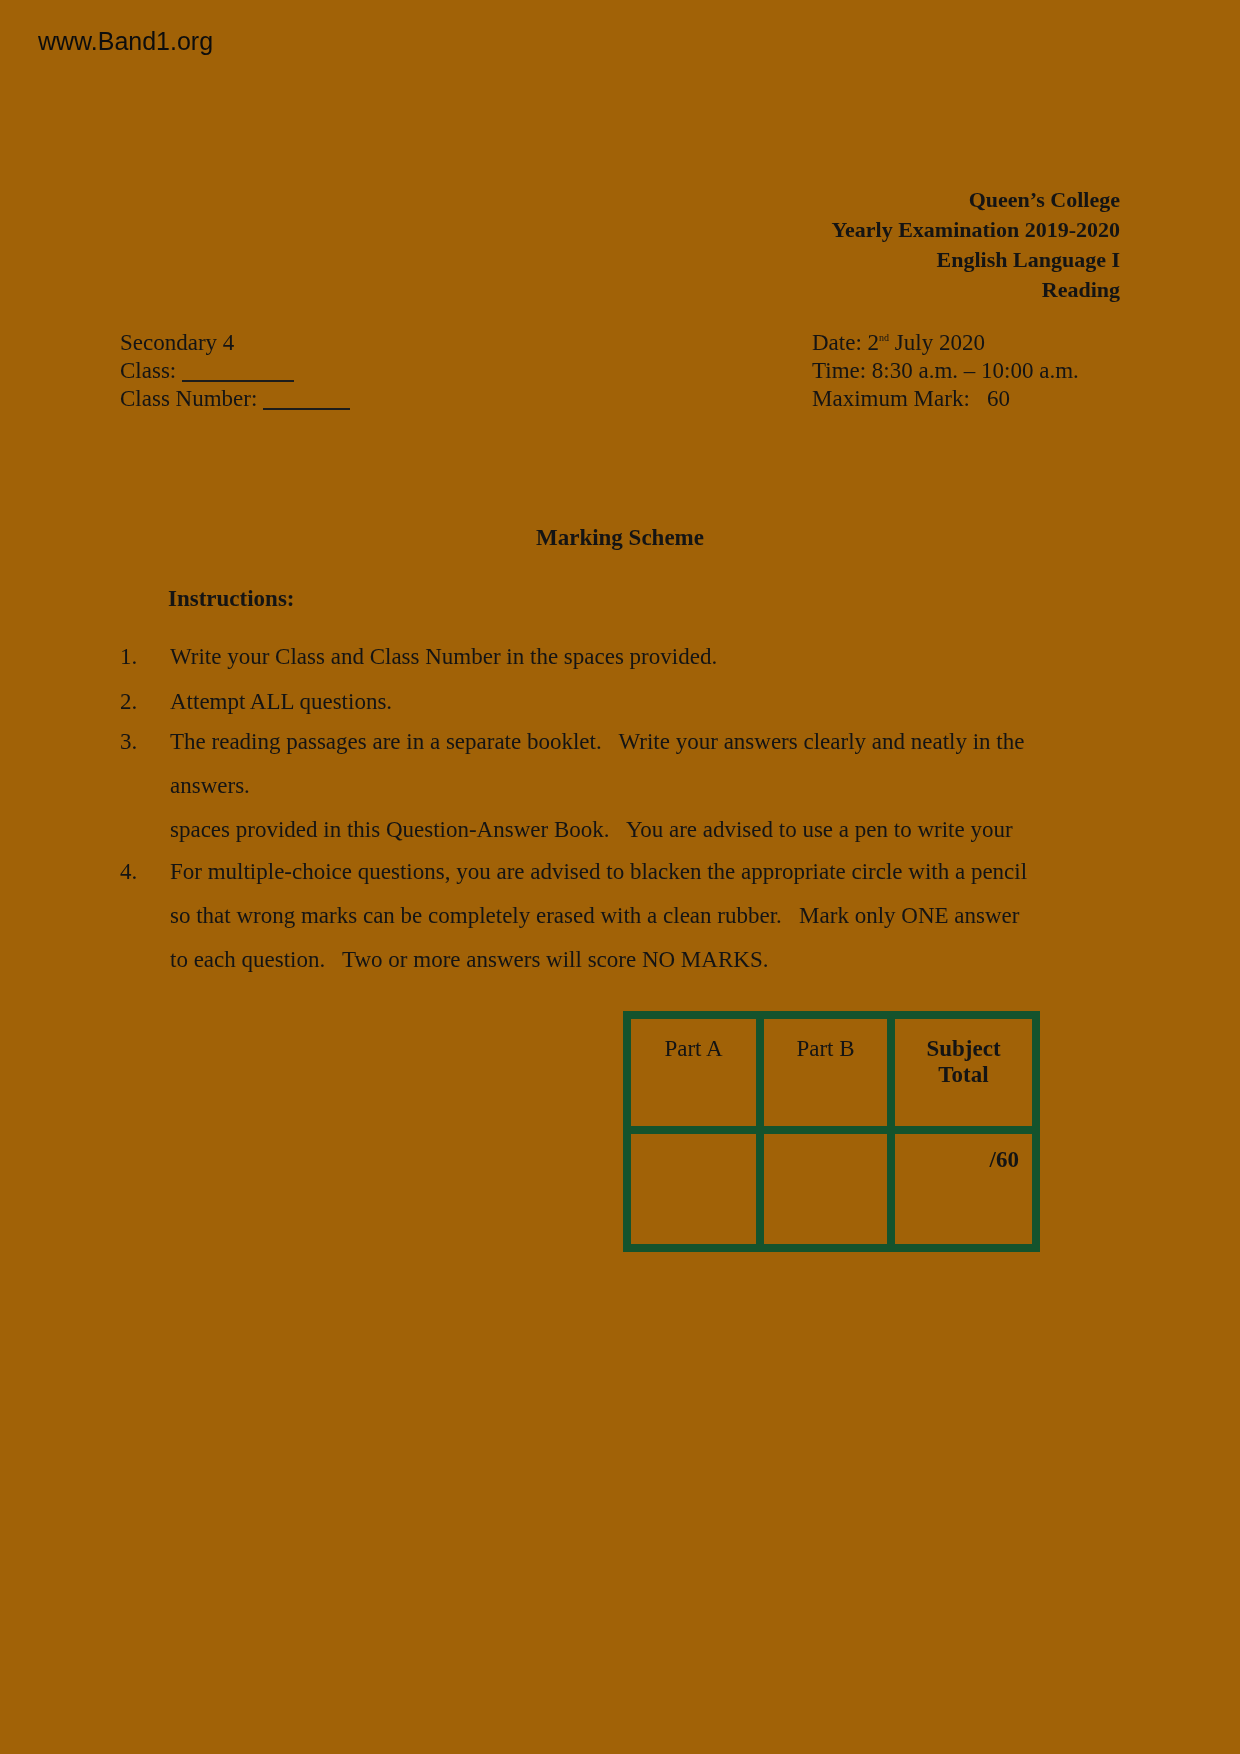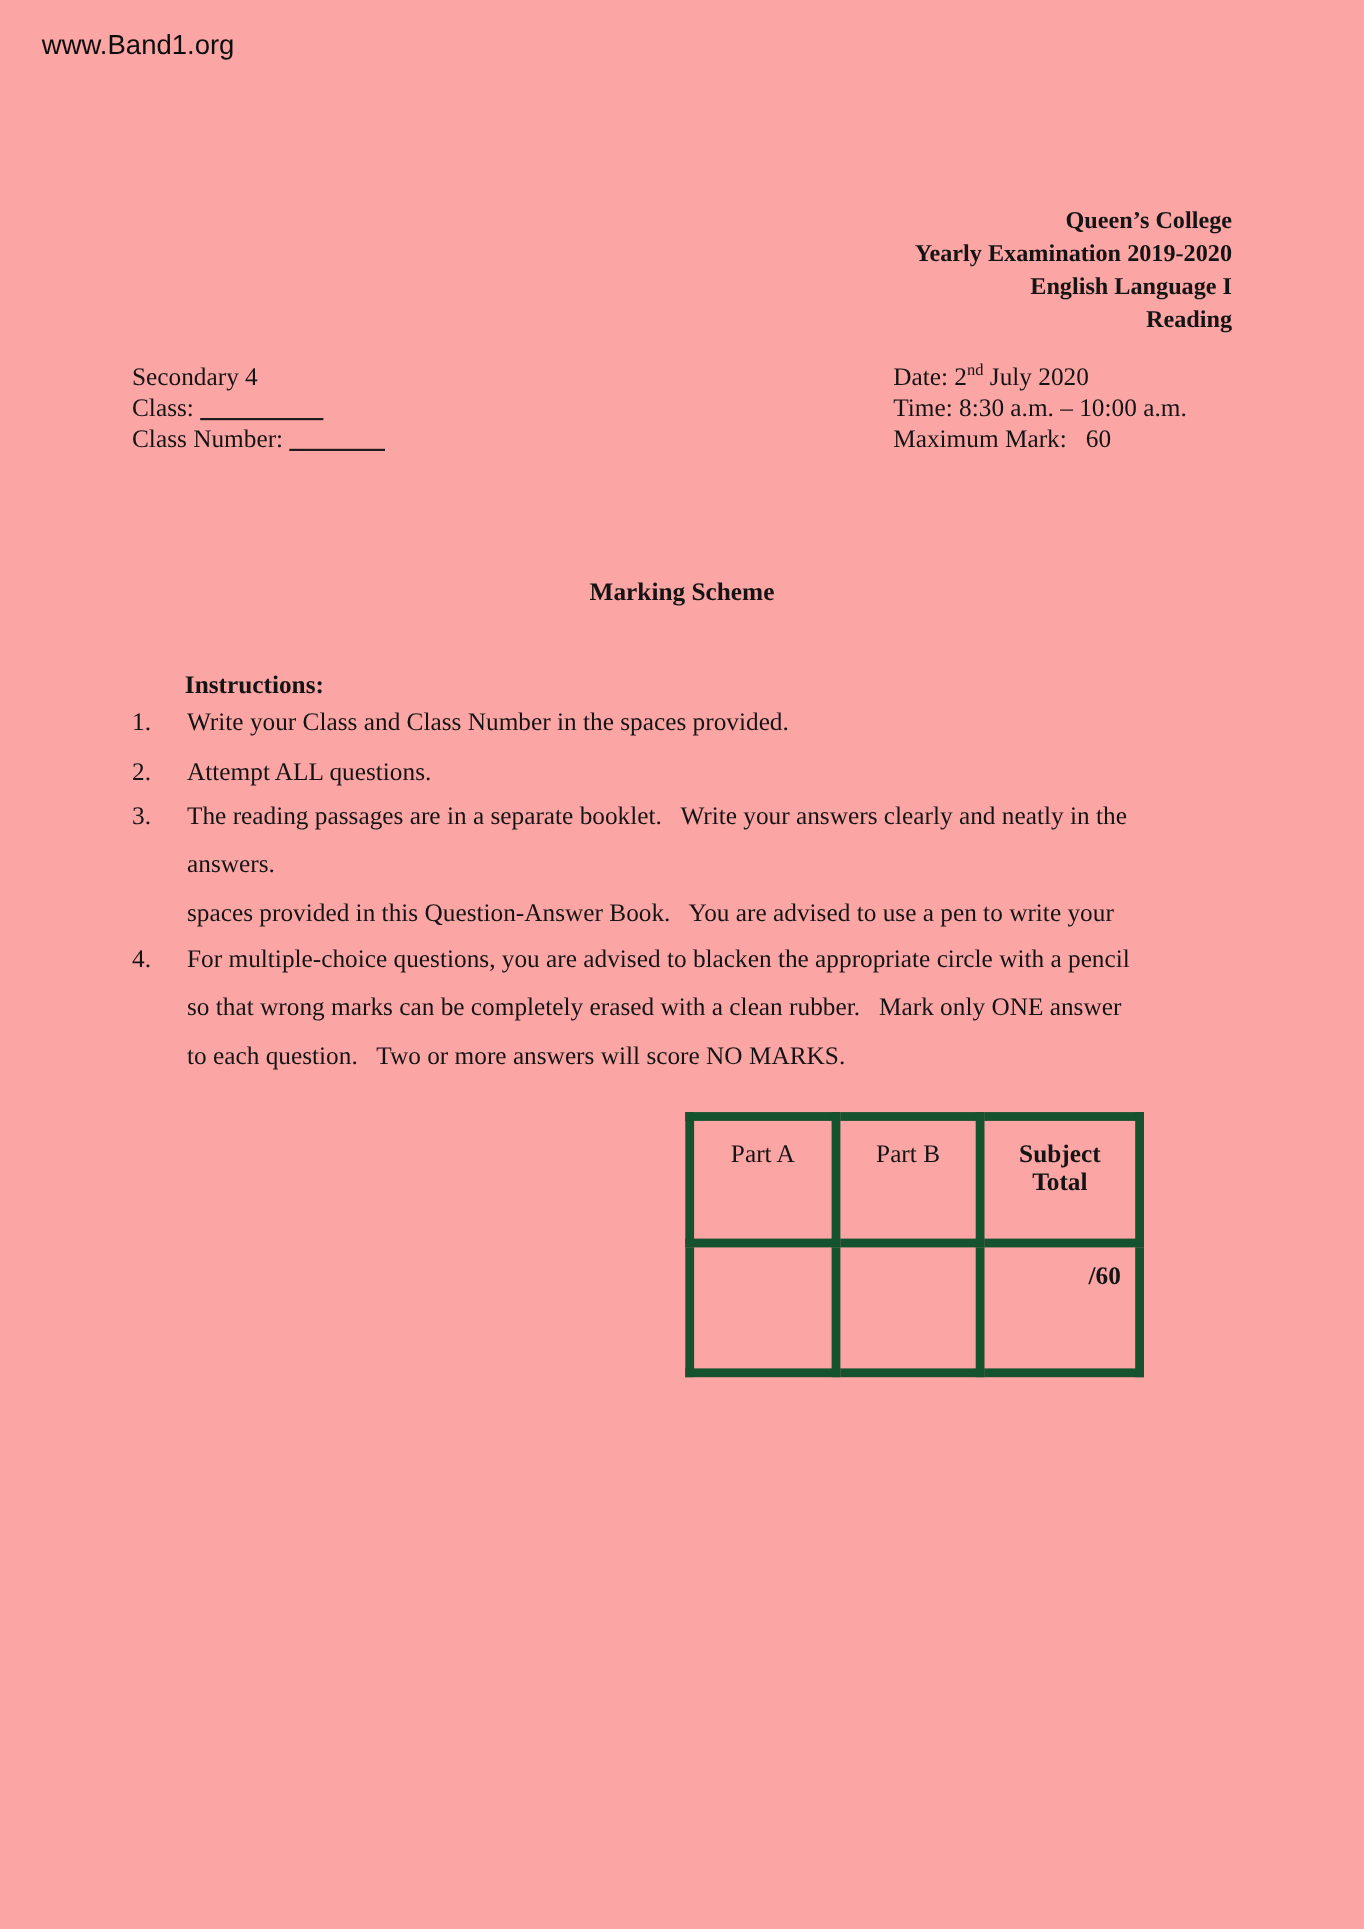--- a/index.html
+++ b/index.html
@@ -1,20 +1,20 @@
 <!DOCTYPE html>
 <html><head>
 <meta charset="utf-8">
 <style>
   html, body { margin: 0; padding: 0; background: #ffffff; }
   .page {
     position: relative;
     width: 1240px;
     height: 1754px;
-    background: #fca5a5;
+    background: #a16207;
     font-family: "Liberation Serif", "DejaVu Serif", serif;
     color: #141414;
     overflow: hidden;
   }
   .pre { white-space: pre; }
 
   .watermark {
     position: absolute;
     left: 38px;
     top: 27px;
@@ -51,21 +51,21 @@
   .blank {
     display: inline-block;
     border-bottom: 2px solid #1c1c1c;
     height: 20px;
     vertical-align: -4px;
     margin-left: 6px;
   }
   .blank.class-blank { width: 112px; }
   .blank.class-number-blank { width: 87px; }
   sup.ordinal {
-    font-size: 15px;
+    font-size: 10px;
     vertical-align: super;
     line-height: 0;
   }
 
   .marking-scheme-title {
     position: absolute;
     left: 120px;
     top: 523px;
     width: 1000px;
     text-align: center;
@@ -74,21 +74,20 @@
     line-height: 30px;
   }
 
   .instructions-heading {
     position: absolute;
     left: 168px;
     top: 584px;
     font-weight: bold;
     font-size: 23px;
     line-height: 30px;
-    margin-top: 24px;
   }
 
   .instr-item {
     position: absolute;
     left: 120px;
     width: 1010px;
     font-size: 23px;
     line-height: 44px;
   }
   .instr-item .num {

